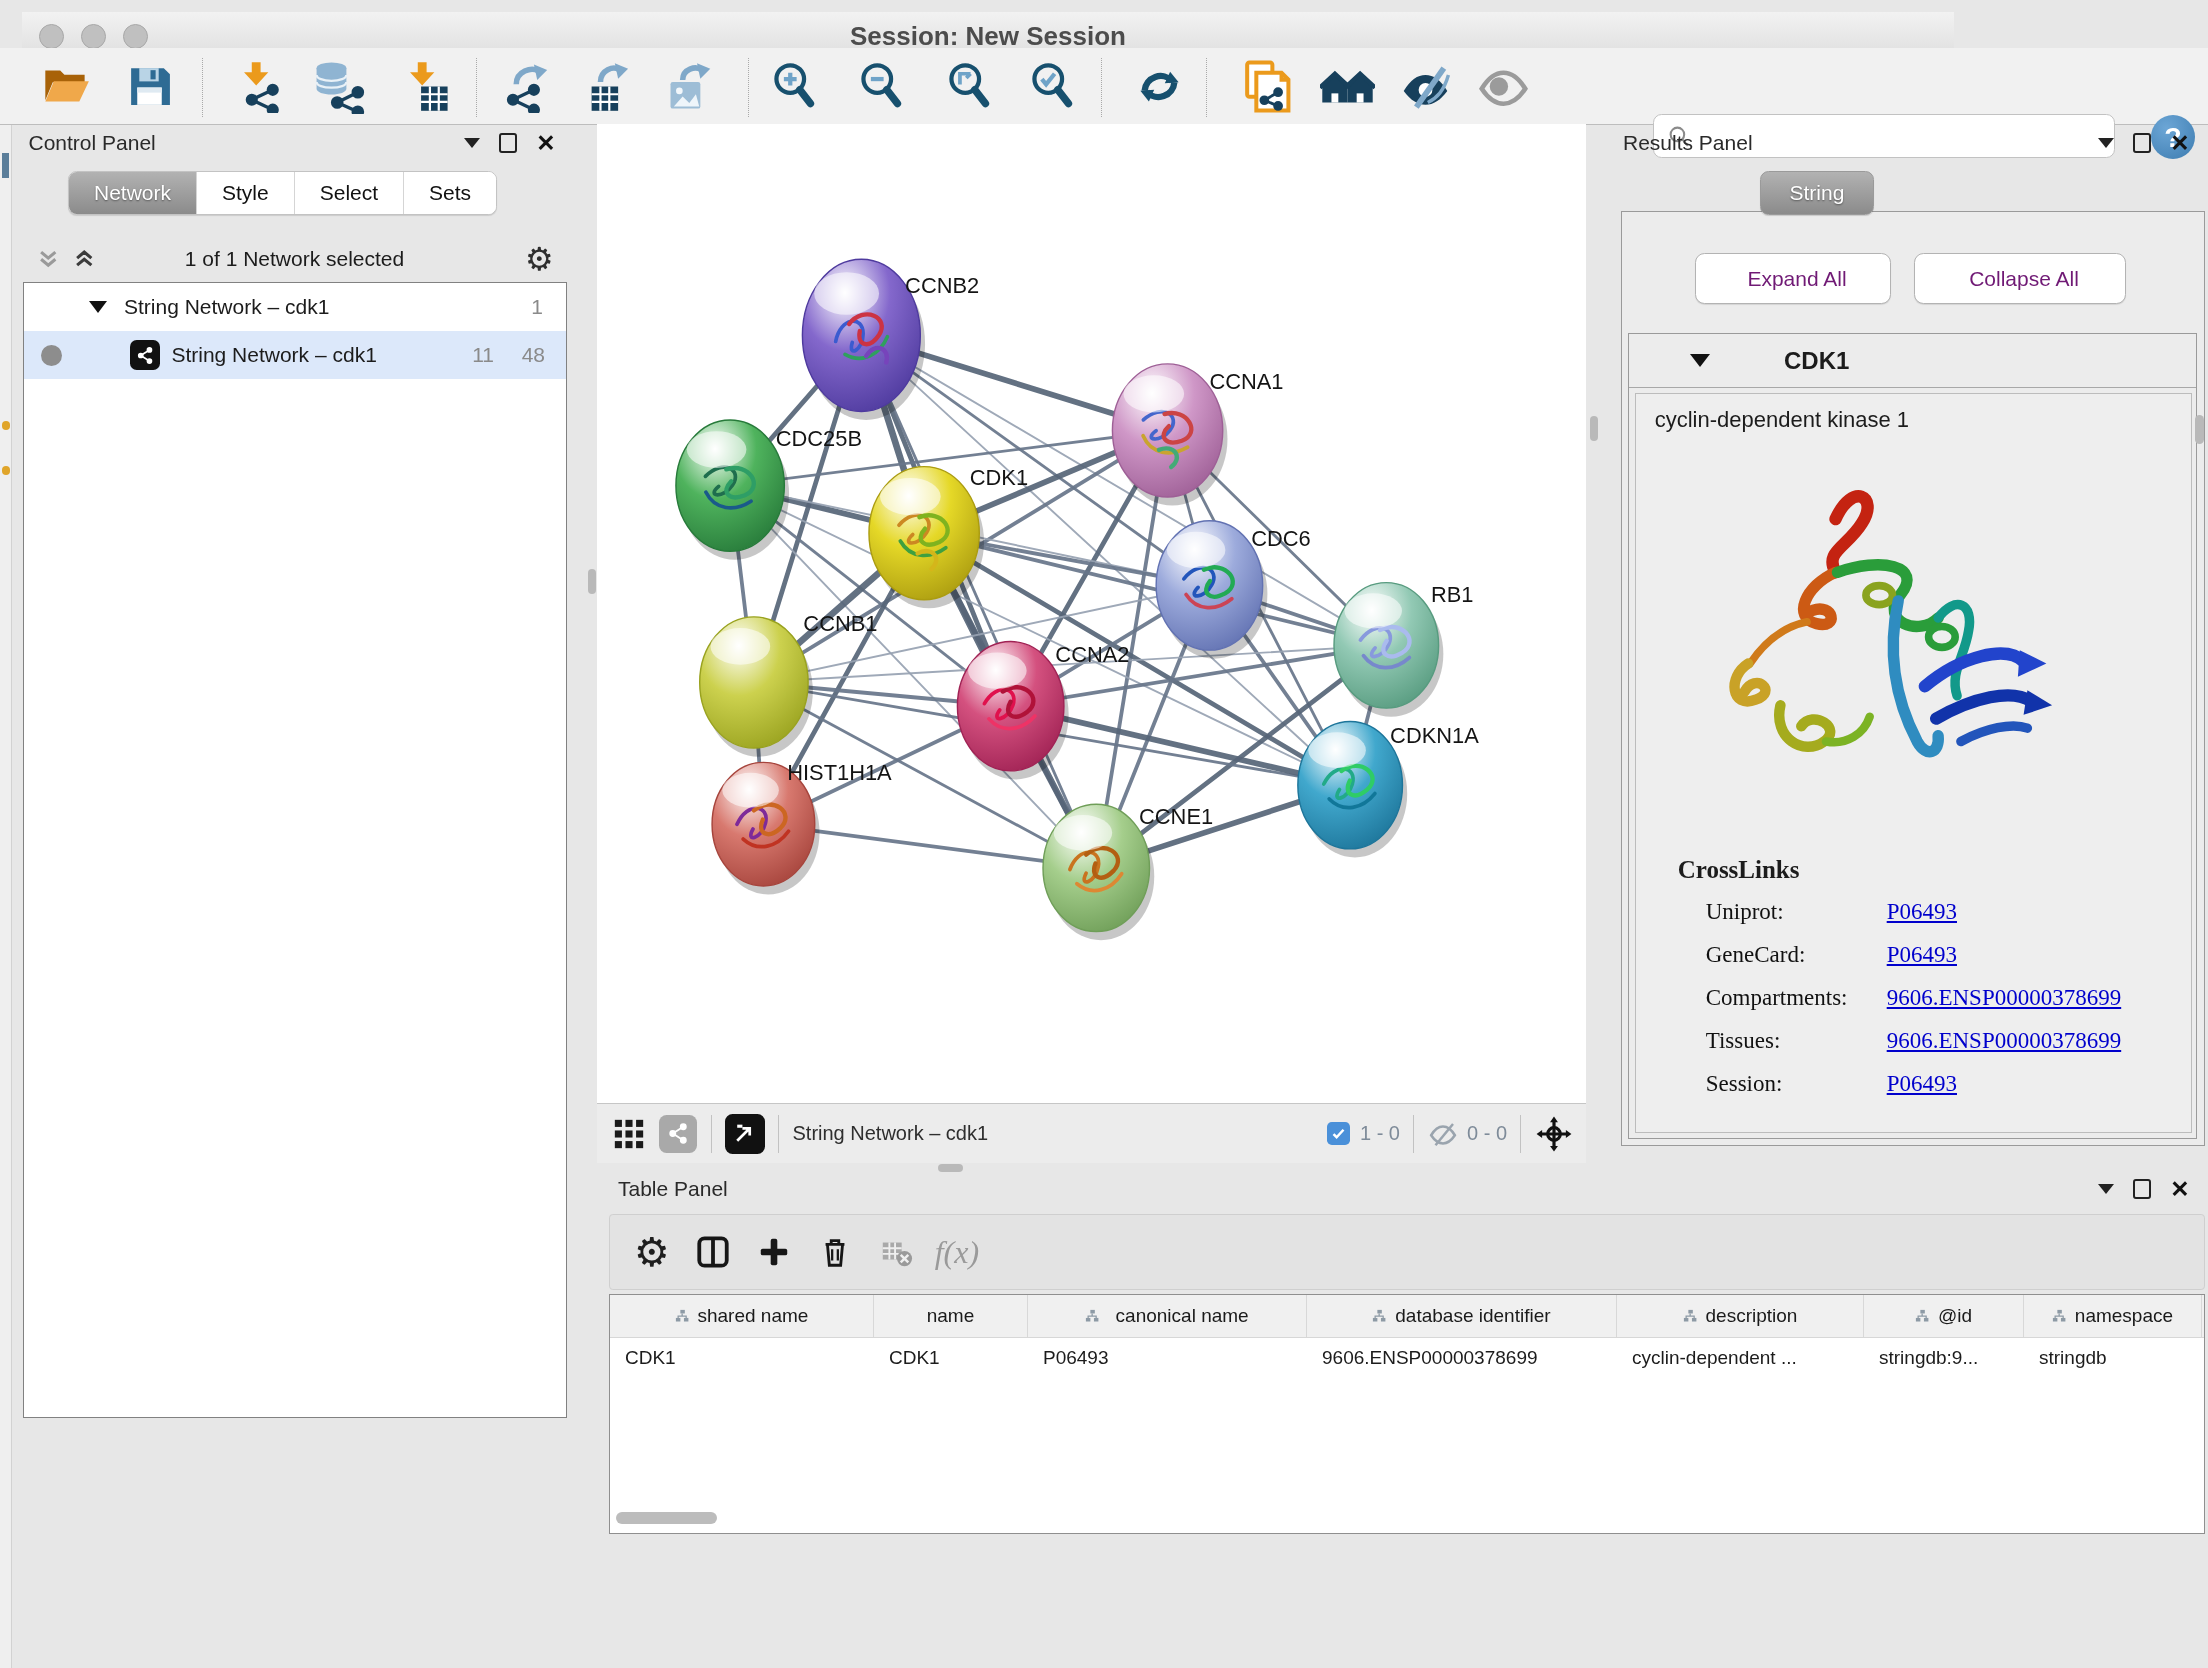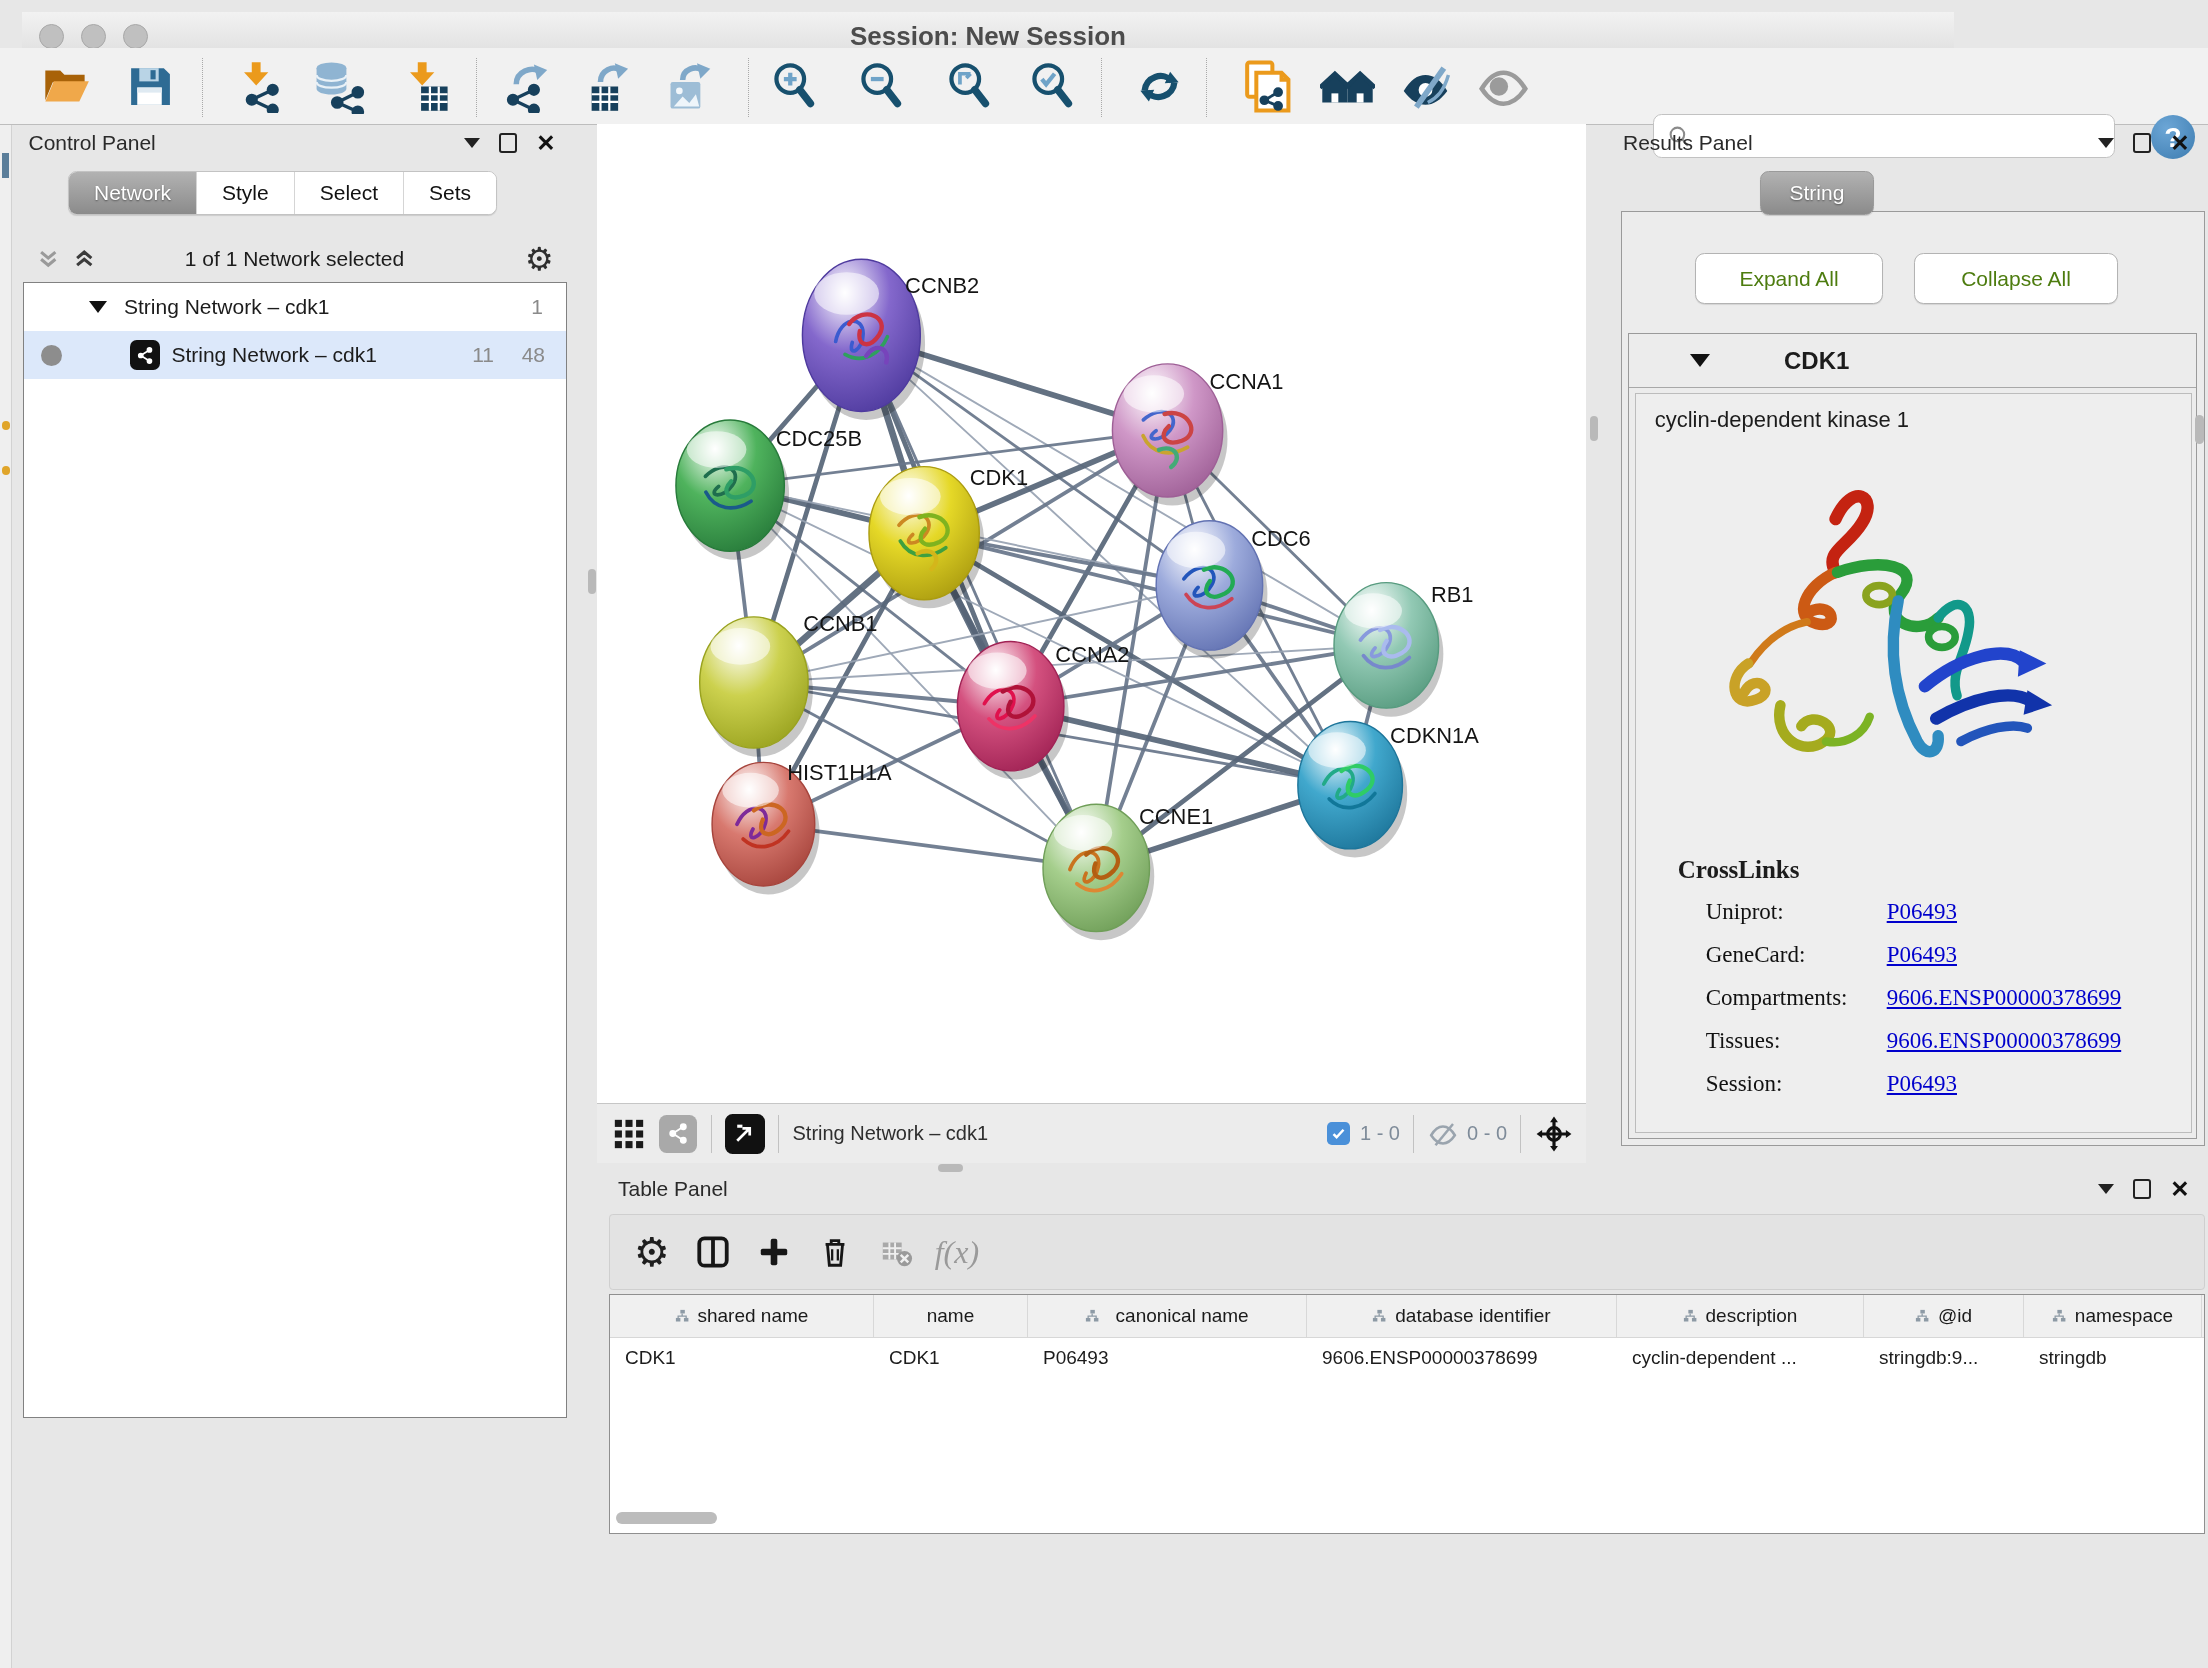--- a/index.html
+++ b/index.html
@@ -50,22 +50,22 @@
   .sharesq{width:30px;height:30px;border-radius:6.7px;background:#111;display:flex;align-items:center;justify-content:center;}
   .cnum{color:#8a8a8a;}
   
   .netcanvas{position:absolute;left:597px;top:124px;width:989px;height:980px;background:#ffffff;}
   .nettb{position:absolute;left:597px;top:1103px;width:989px;height:59px;background:#ececec;
          border-top:1px solid #c6c6c6;display:flex;align-items:center;font-size:20px;color:#2e2e2e;}
   .nettb .vsep{width:0;height:38px;border-left:1px solid #c2c2c2;margin:0 13.3px;}
   .grip{position:absolute;background:#b9b9b9;border-radius:7.6px;}
   
   .rbox{position:absolute;background:#ececec;border:1.9px solid #9a9a9a;box-sizing:border-box;}
-  .btn{background:#ffffff;border:1px solid #b3b3b3;border-radius:9.5px;font-size:21px;color:#4d7c0f;
-       display:flex;align-items:center;justify-content:center;box-shadow:0 1px 1px rgba(0,0,0,0.1);}
+  .btn{background:#ffffff;border:1px solid #b3b3b3;border-radius:9.5px;font-size:21px;color:#701a75;
+       display:flex;align-items:center;justify-content:center;box-shadow:0 1px 1px rgba(0,0,0,0.1);padding-left:8px;}
   .serif{font-family:"Liberation Serif",serif;}
   .xlrow{display:flex;font-size:23px;margin-bottom:17px;}
   .xlrow .lab{width:181px;color:#111;}
   .xlrow .val{color:#0000cc;text-decoration:underline;}
   
   .tptoolbar{position:absolute;left:609px;top:1214px;width:1596px;height:76px;background:#e3e3e3;
              border:1px solid #cfcfcf;border-radius:3.8px;box-sizing:border-box;display:flex;align-items:center;}
   .tpicon{width:61px;height:53px;display:flex;align-items:center;justify-content:center;}
   .datatable{position:absolute;left:609px;top:1294px;width:1596px;height:240px;background:#ffffff;
              border:1.9px solid #8f8f8f;box-sizing:border-box;overflow:hidden;}

